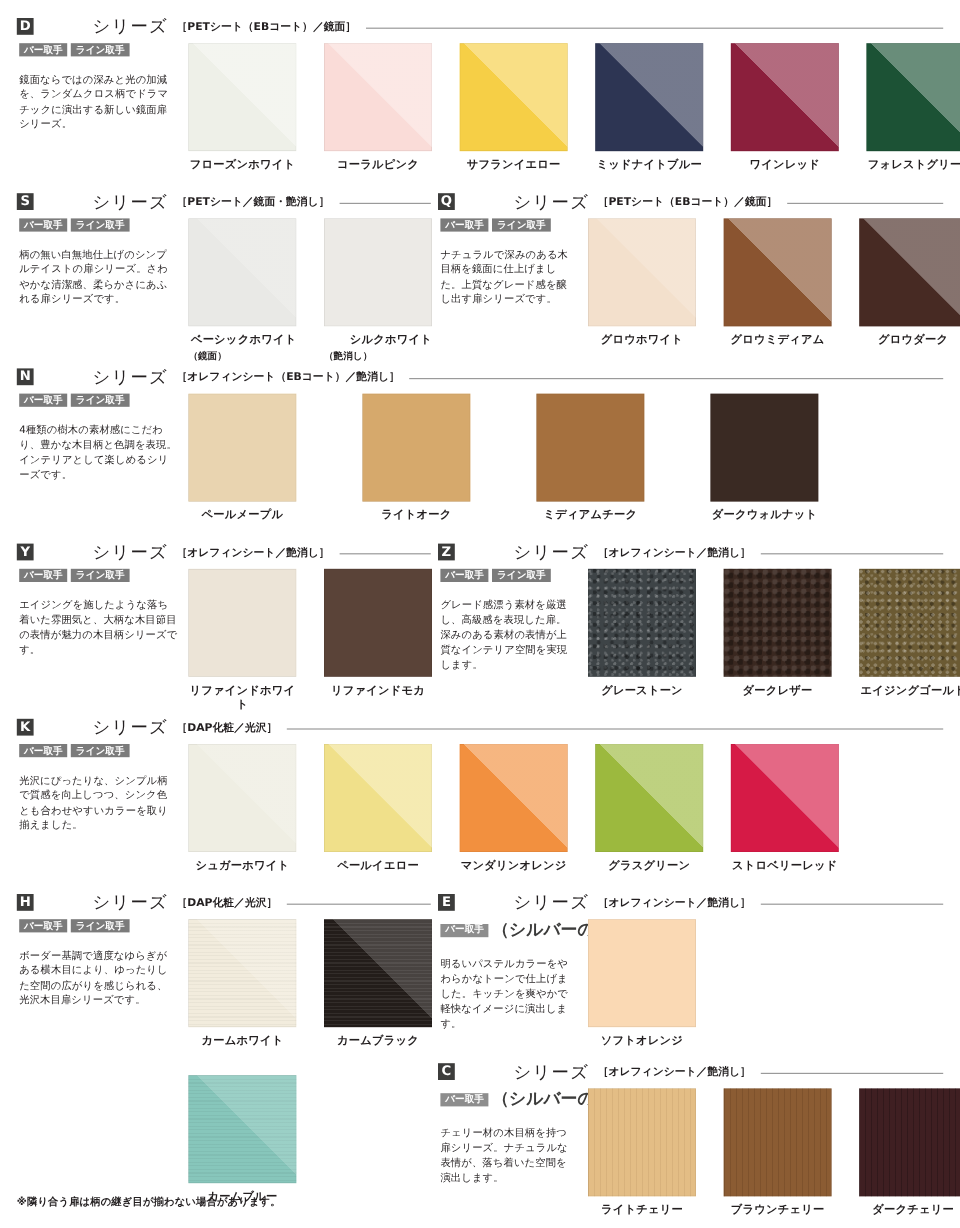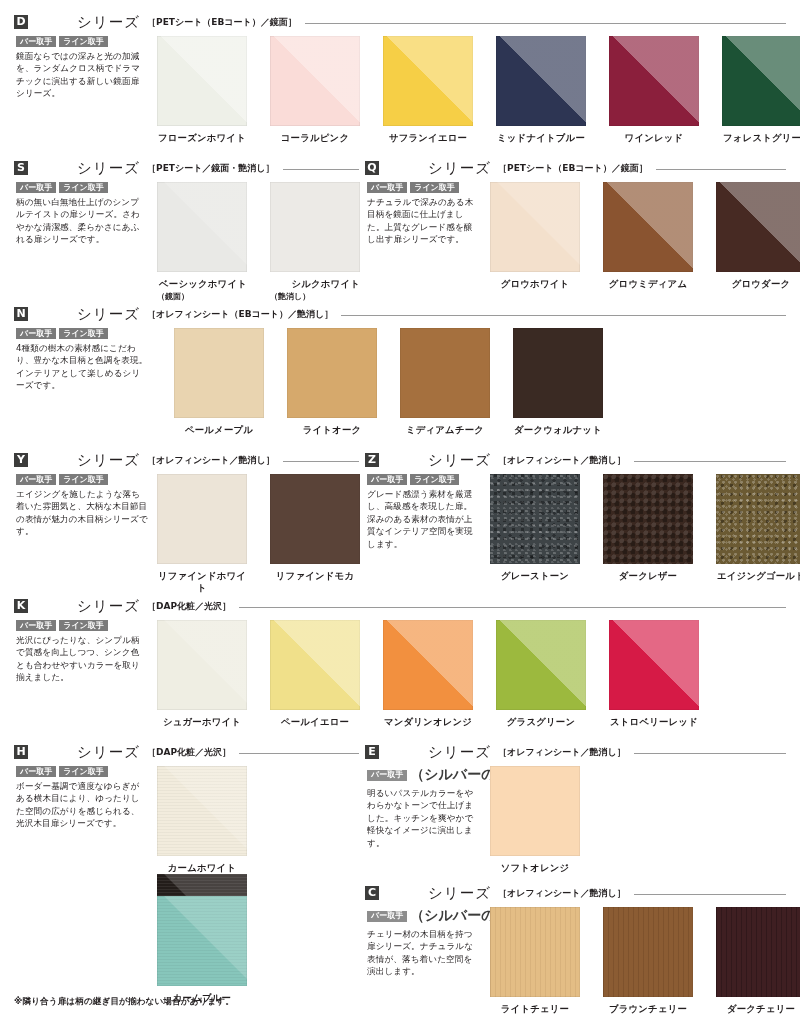--- a/index.html
+++ b/index.html
@@ -21,21 +21,21 @@
     font-size:11px;font-weight:bold;line-height:14px;text-align:center;
     flex:0 0 auto;letter-spacing:0;
   }
   .sec-title{font-size:14.5px;font-weight:normal;letter-spacing:1px;white-space:nowrap;margin-left:44px;}
   .sec-sub{font-size:9px;font-weight:bold;letter-spacing:0;white-space:nowrap;margin-left:2px;}
   .rule{flex:1 1 auto;height:0;border-top:1px solid #9a9a9a;margin-left:3px;position:relative;top:1px;}
 
   
   .desc{position:absolute;top:22px;left:2px;width:132px;}
   .desc.narrow{width:112px;}
-  .tags{display:flex;gap:3px;align-items:center;margin-bottom:3px;}
+  .tags{display:flex;gap:3px;align-items:center;margin-bottom:14px;}
   .tag{
     background:#7b7b7b;color:#fff;font-size:8px;font-weight:bold;
     padding:1.5px 4px 1.5px 4px;line-height:1;white-space:nowrap;letter-spacing:0;
   }
   .tag.dim{background:#8d8d8d;}
   .tag-note{font-size:14px;font-weight:bold;color:#3c3c3b;white-space:nowrap;}
   .desc-text{font-size:8.6px;line-height:1.45;color:#231f20;letter-spacing:0.1px;}
 
   
   .swatch-row{position:absolute;top:22px;display:flex;}
@@ -174,21 +174,21 @@
       <div class="sec-sub">［オレフィンシート（EBコート）／艶消し］</div>
       <div class="rule"></div>
     </div>
     <div class="desc">
       <div class="tags">
         <span class="tag">バー取手</span>
         <span class="tag">ライン取手</span>
       </div>
       <div class="desc-text">4種類の樹木の素材感にこだわり、豊かな木目柄と色調を表現。インテリアとして楽しめるシリーズです。</div>
     </div>
-    <div class="swatch-row" style="left:160px;">
+    <div class="swatch-row" style="left:143px;gap:32px;">
       <div class="sw">
         <div class="chip" style="background:#e9d4b0;"></div>
         <div class="sw-label">ペールメープル</div>
       </div>
       <div class="sw">
         <div class="chip" style="background:#d6a96c;"></div>
         <div class="sw-label">ライトオーク</div>
       </div>
       <div class="sw">
         <div class="chip" style="background:#a5703e;"></div>
@@ -314,21 +314,21 @@
       <div class="sec-sub">［DAP化粧／光沢］</div>
       <div class="rule"></div>
     </div>
     <div class="desc">
       <div class="tags">
         <span class="tag">バー取手</span>
         <span class="tag">ライン取手</span>
       </div>
       <div class="desc-text">ボーダー基調で適度なゆらぎがある横木目により、ゆったりした空間の広がりを感じられる、光沢木目扉シリーズです。</div>
     </div>
-    <div class="swatch-row" style="left:143px;flex-direction:column;">
+    <div class="swatch-row" style="left:143px;">
       <div class="sw">
         <div class="chip gloss-soft" style="background:#f2ecdd;background-image:repeating-linear-gradient(to bottom, rgba(0,0,0,.035) 0 1px, transparent 1px 3px);"></div>
         <div class="sw-label">カームホワイト</div>
       </div>
       <div class="sw">
         <div class="chip gloss-soft" style="background:#231d1a;background-image:repeating-linear-gradient(to bottom, rgba(255,255,255,.07) 0 1px, transparent 1px 3px);"></div>
         <div class="sw-label">カームブラック</div>
       </div>
     </div>
 

